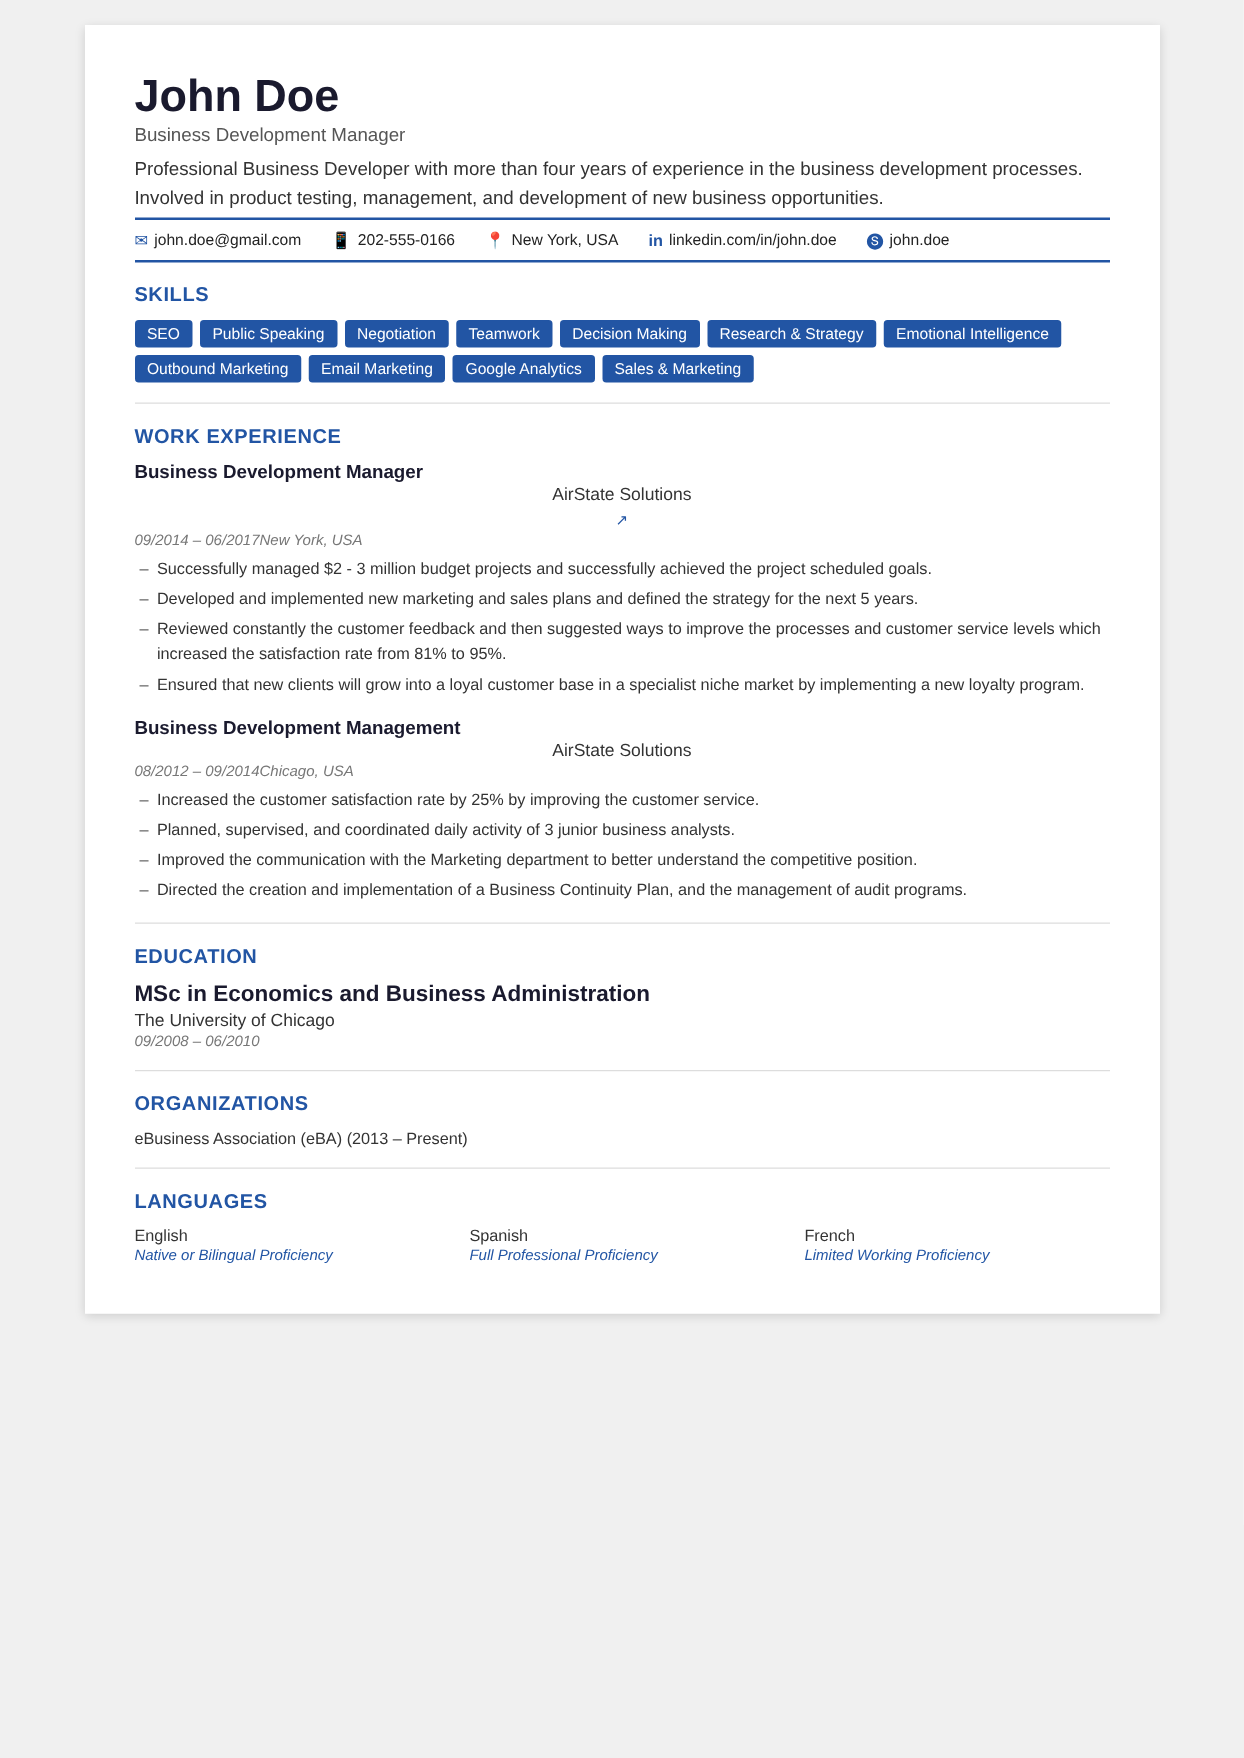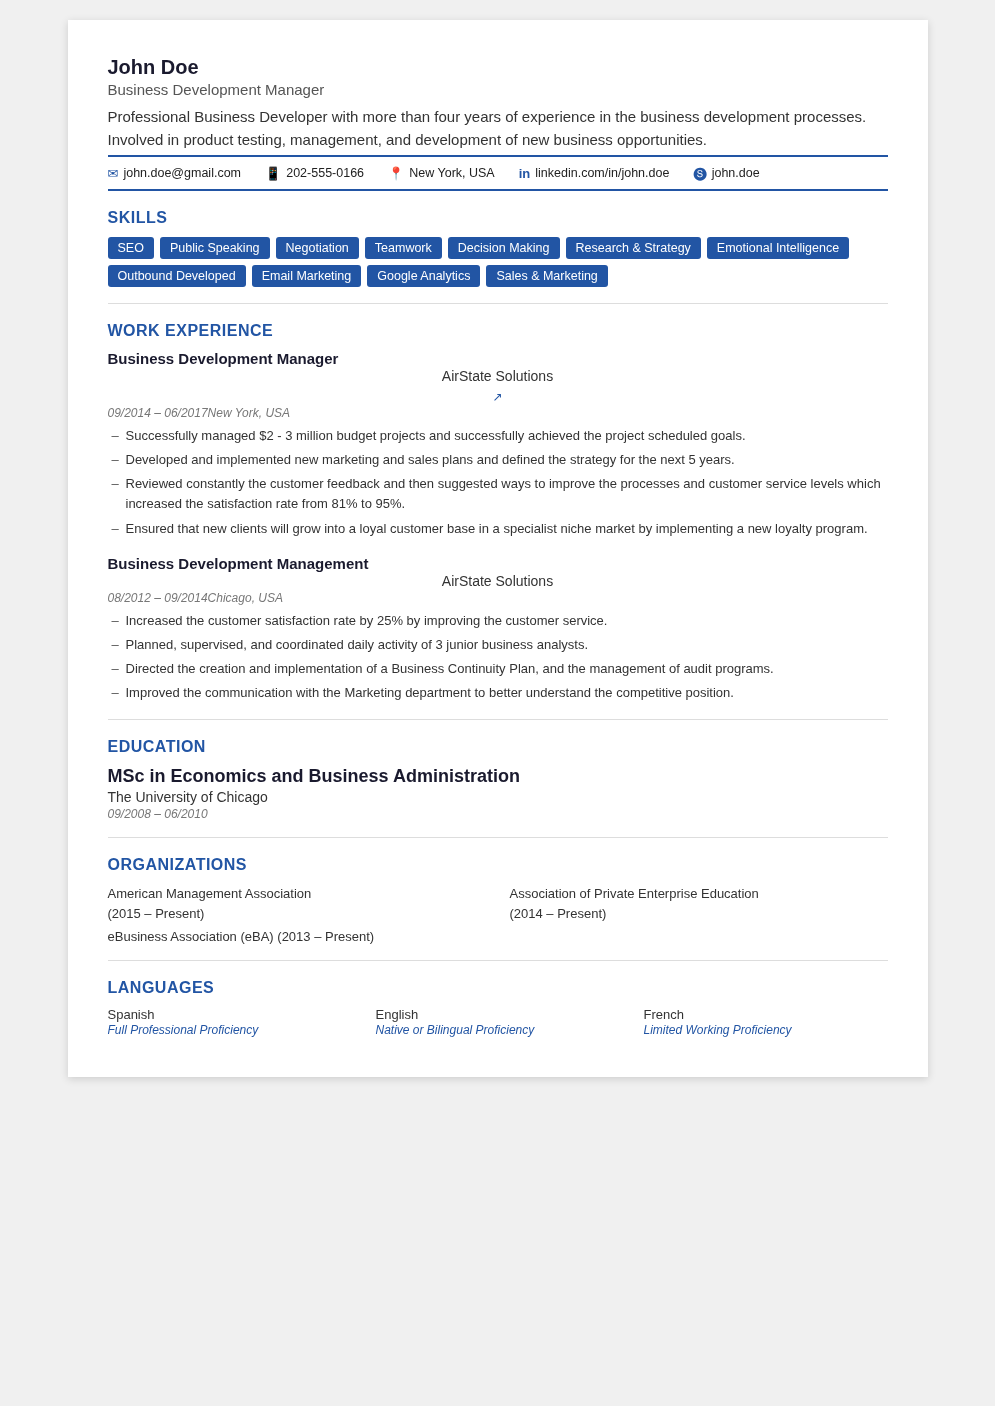--- a/index.html
+++ b/index.html
@@ -10,21 +10,21 @@
       justify-content: center;
       padding: 20px;
     }
     .resume {
       background: #fff;
       width: 860px;
       padding: 36px 40px 40px 40px;
       box-shadow: 0 2px 8px rgba(0,0,0,0.15);
     }
     .header-name {
-      font-size: 20px;
+      font-size: 36px;
       font-weight: bold;
       color: #1a1a2e;
       margin-bottom: 2px;
     }
     .header-title {
       font-size: 15px;
       color: #555;
       margin-bottom: 8px;
     }
     .header-summary {
@@ -214,21 +214,21 @@
   <div>
     <div class="section-title">SKILLS</div>
     <div class="skills-container" id="skills-container">
         <span class="skill-tag">SEO</span>
         <span class="skill-tag">Public Speaking</span>
         <span class="skill-tag">Negotiation</span>
         <span class="skill-tag">Teamwork</span>
         <span class="skill-tag">Decision Making</span>
         <span class="skill-tag">Research &amp; Strategy</span>
         <span class="skill-tag">Emotional Intelligence</span>
-        <span class="skill-tag">Outbound Developed</span>
+        <span class="skill-tag">Outbound Marketing</span>
         <span class="skill-tag">Email Marketing</span>
         <span class="skill-tag">Google Analytics</span>
         <span class="skill-tag">Sales &amp; Marketing</span>
       </div>
   </div>
 
   <hr class="divider">
 
   <div>
     <div class="section-title">WORK EXPERIENCE</div>
@@ -255,22 +255,22 @@
           <div class="job-company-row">
             <span>AirState Solutions</span>
           </div>
           <div class="job-meta-row">
             <span>08/2012 – 09/2014</span>
             <span>Chicago, USA</span>
           </div>
           <ul class="job-bullets">
             <li>Increased the customer satisfaction rate by 25% by improving the customer service.</li>
             <li>Planned, supervised, and coordinated daily activity of 3 junior business analysts.</li>
+            <li>Improved the communication with the Marketing department to better understand the competitive position.</li>
             <li>Directed the creation and implementation of a Business Continuity Plan, and the management of audit programs.</li>
-            <li>Improved the communication with the Marketing department to better understand the competitive position.</li>
           </ul>
         </div>
       </div>
   </div>
 
   <hr class="divider">
 
   <div>
     <div class="section-title">EDUCATION</div>
     <div id="education-container">
@@ -279,39 +279,35 @@
     <div class="edu-school">The University of Chicago</div>
     <div class="edu-dates">09/2008 – 06/2010</div>
   </div>
       </div>
   </div>
 
   <hr class="divider">
 
   <div>
     <div class="section-title">ORGANIZATIONS</div>
-    <div class="orgs-grid" id="orgs-grid">
-        <div><span>American Management Association</span><br><span>(2015 – Present)</span></div>
-        <div><span>Association of Private Enterprise Education</span><br><span>(2014 – Present)</span></div>
-      </div>
     <div class="org-single" id="org-extra">eBusiness Association (eBA) (2013 – Present)</div>
   </div>
 
   <hr class="divider">
 
   <div>
     <div class="section-title">LANGUAGES</div>
     <div class="languages-grid" id="languages-grid">
         <div>
+          <div class="lang-name">English</div>
+          <div class="lang-level">Native or Bilingual Proficiency</div>
+        </div>
+        <div>
           <div class="lang-name">Spanish</div>
           <div class="lang-level">Full Professional Proficiency</div>
-        </div>
-        <div>
-          <div class="lang-name">English</div>
-          <div class="lang-level">Native or Bilingual Proficiency</div>
         </div>
         <div>
           <div class="lang-name">French</div>
           <div class="lang-level">Limited Working Proficiency</div>
         </div>
       </div>
   </div>
 
 </div>
 

